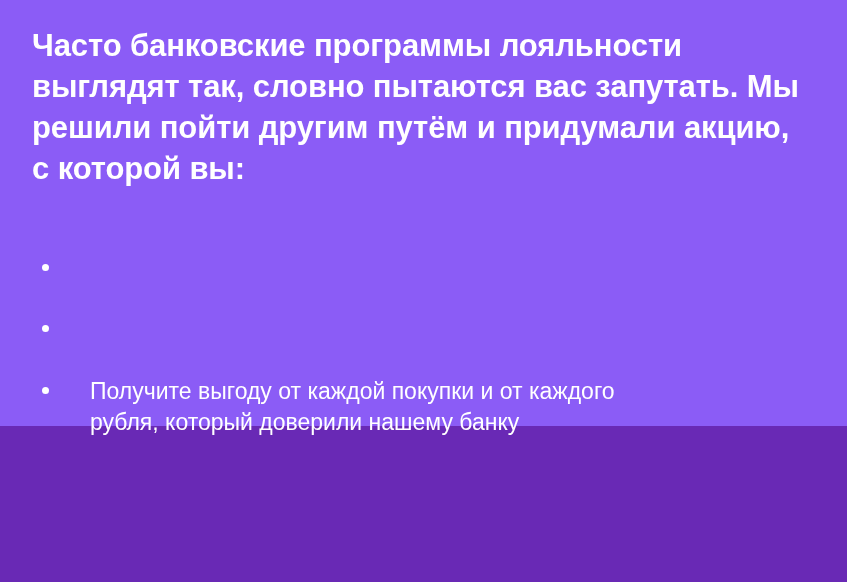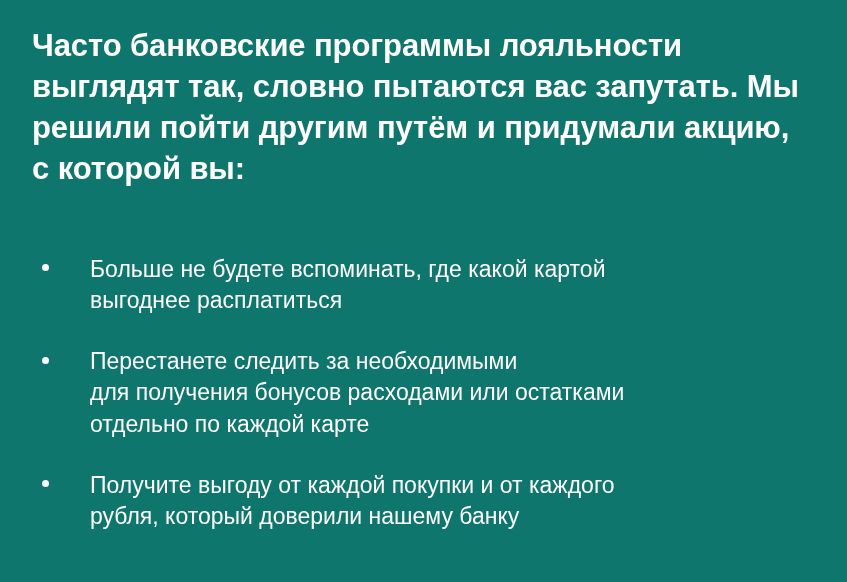--- a/index.html
+++ b/index.html
@@ -8,24 +8,24 @@
   }
   body {
     width: 847px;
     height: 582px;
     background: #6929b5;
     font-family: "Liberation Sans", sans-serif;
     overflow: hidden;
   }
   .slide {
     width: 847px;
-    height: 582px;
+    height: 426px;
     box-sizing: border-box;
     padding: 26px 34px 0 32px;
-    background: #0f766e;
+    background: #8b5cf6;
     position: relative;
   }
   .headline {
     color: #ffffff;
     font-size: 31px;
     line-height: 1.32;
     font-weight: bold;
     letter-spacing: -0.1px;
     max-width: 790px;
     margin: 0;
@@ -78,29 +78,24 @@
 <body>
 
 <div class="slide">
 
   <p class="headline">Часто банковские программы лояльности выглядят так, словно пытаются вас запутать. Мы решили пойти другим путём и придумали акцию, с которой вы:</p>
 
   <ul class="bullets">
 
     <li class="bullet-item">
       <span class="bullet-dot"><span></span></span>
-      <span class="bullet-text">Больше не будете вспоминать, где какой картой
-выгоднее расплатиться</span>
     </li>
 
     <li class="bullet-item">
       <span class="bullet-dot"><span></span></span>
-      <span class="bullet-text">Перестанете следить за необходимыми
-для получения бонусов расходами или остатками
-отдельно по каждой карте</span>
     </li>
 
     <li class="bullet-item">
       <span class="bullet-dot"><span></span></span>
       <span class="bullet-text">Получите выгоду от каждой покупки и от каждого
 рубля, который доверили нашему банку</span>
     </li>
 
   </ul>
 

